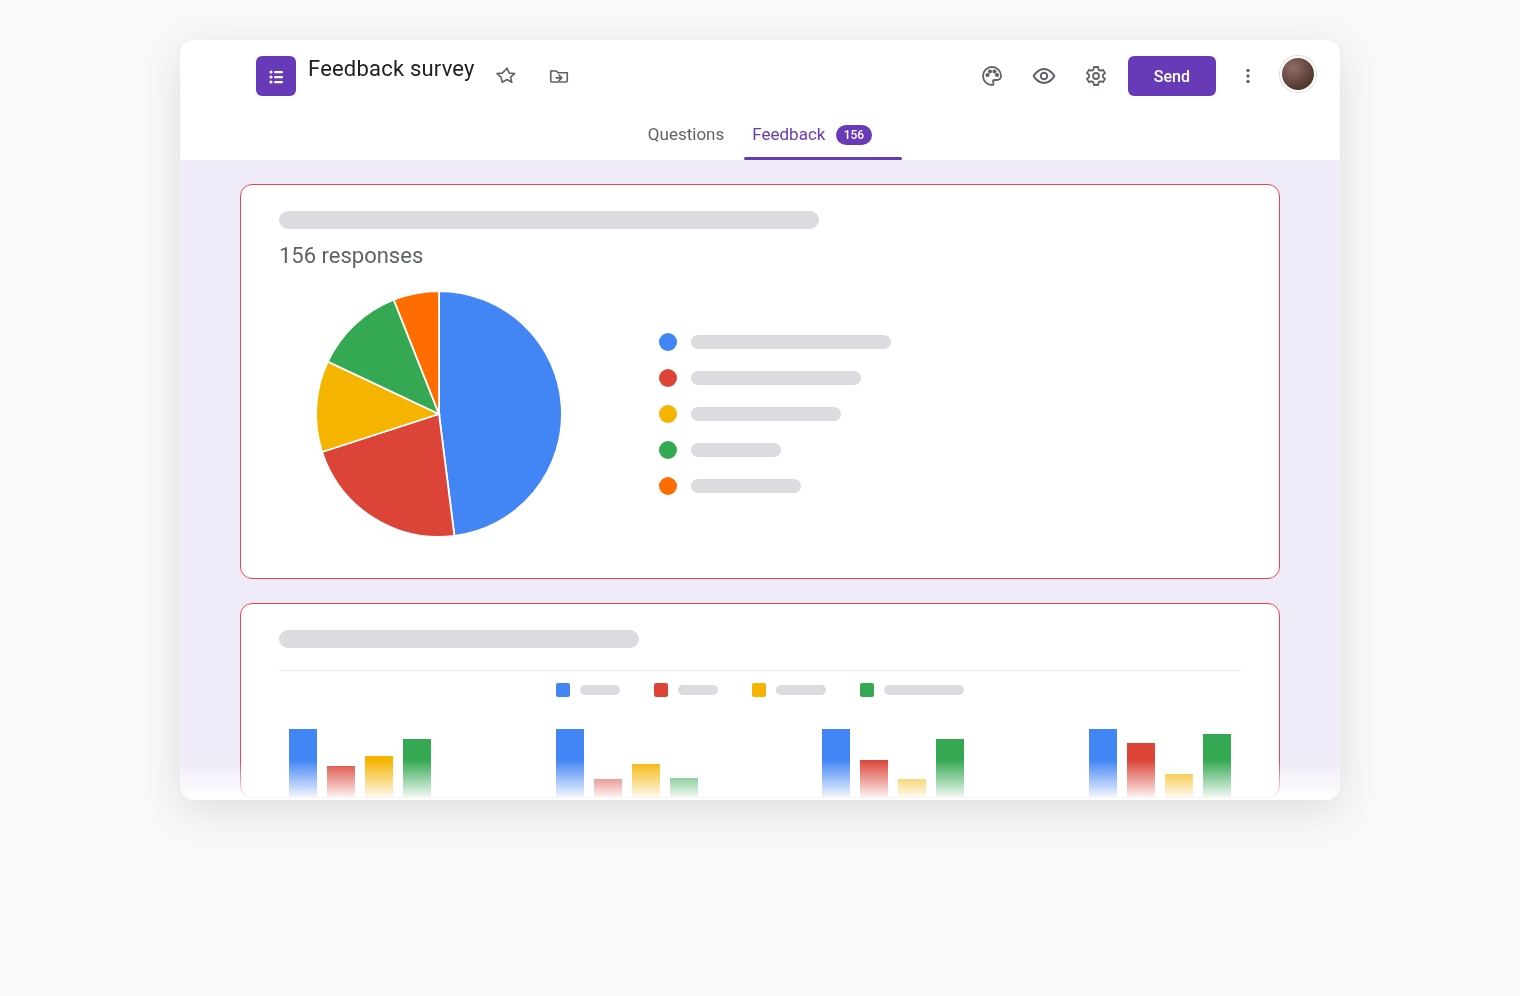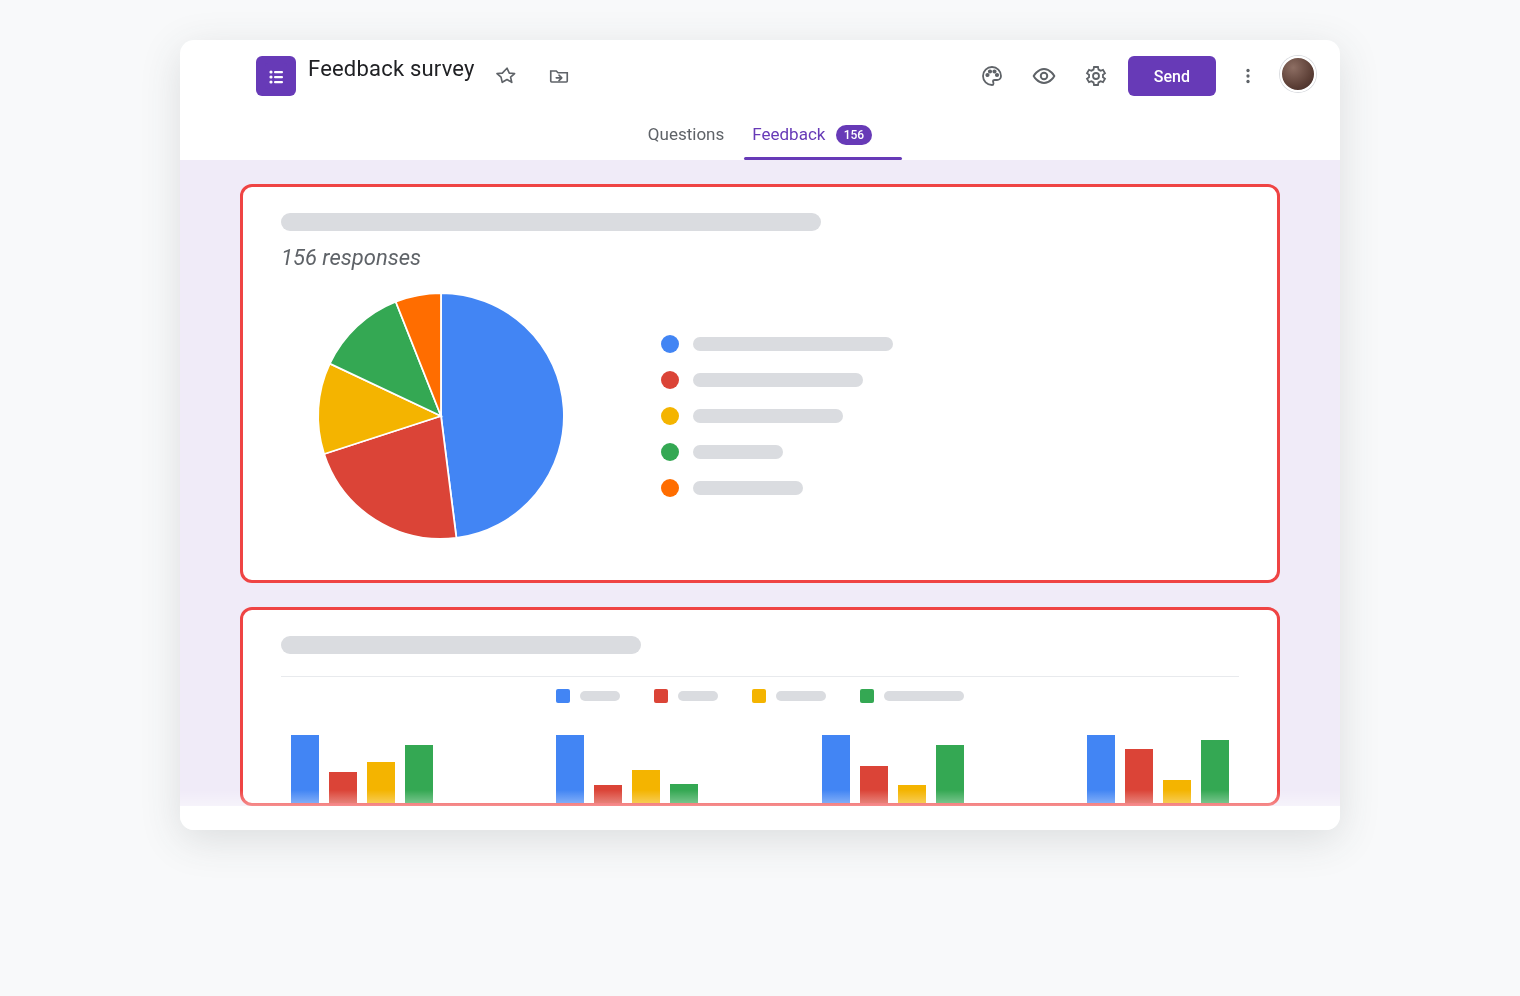--- a/index.html
+++ b/index.html
@@ -67,22 +67,22 @@
   }
   .badge{
     display:inline-flex;align-items:center;justify-content:center;
     min-width:30px;height:20px;padding:0 8px;border-radius:12px;
     background:var(--purple);color:#fff;font-size:12px;font-weight:500;
     margin-left:6px;position:relative;top:-1px;
   }
   
   .body{background:var(--purple-light);padding:24px 60px 0 60px;min-height:640px;}
   .card{
-    background:var(--card);border:3px solid #ef4444;border-radius:12px;
-    padding:26px 38px 34px 38px;margin-bottom:24px;font-style:italic;
+    background:var(--card);border:1px solid #ef4444;border-radius:12px;
+    padding:26px 38px 34px 38px;margin-bottom:24px;
   }
   .ph-bar{height:18px;border-radius:10px;background:var(--placeholder);}
   .card1-title-ph{width:540px;margin-bottom:14px;}
   .resp-count{font-size:22px;color:var(--text-muted);margin:4px 0 16px 0;}
   .pie-row{display:flex;align-items:center;gap:90px;}
   .pie-wrap{position:relative;width:260px;height:260px;margin-left:30px;}
   .pie{width:100%;height:100%;}
   .slice{stroke:#fff;stroke-width:1.5;}
   .legend{display:flex;flex-direction:column;gap:18px;}
   .legend-item{display:flex;align-items:center;gap:14px;}

